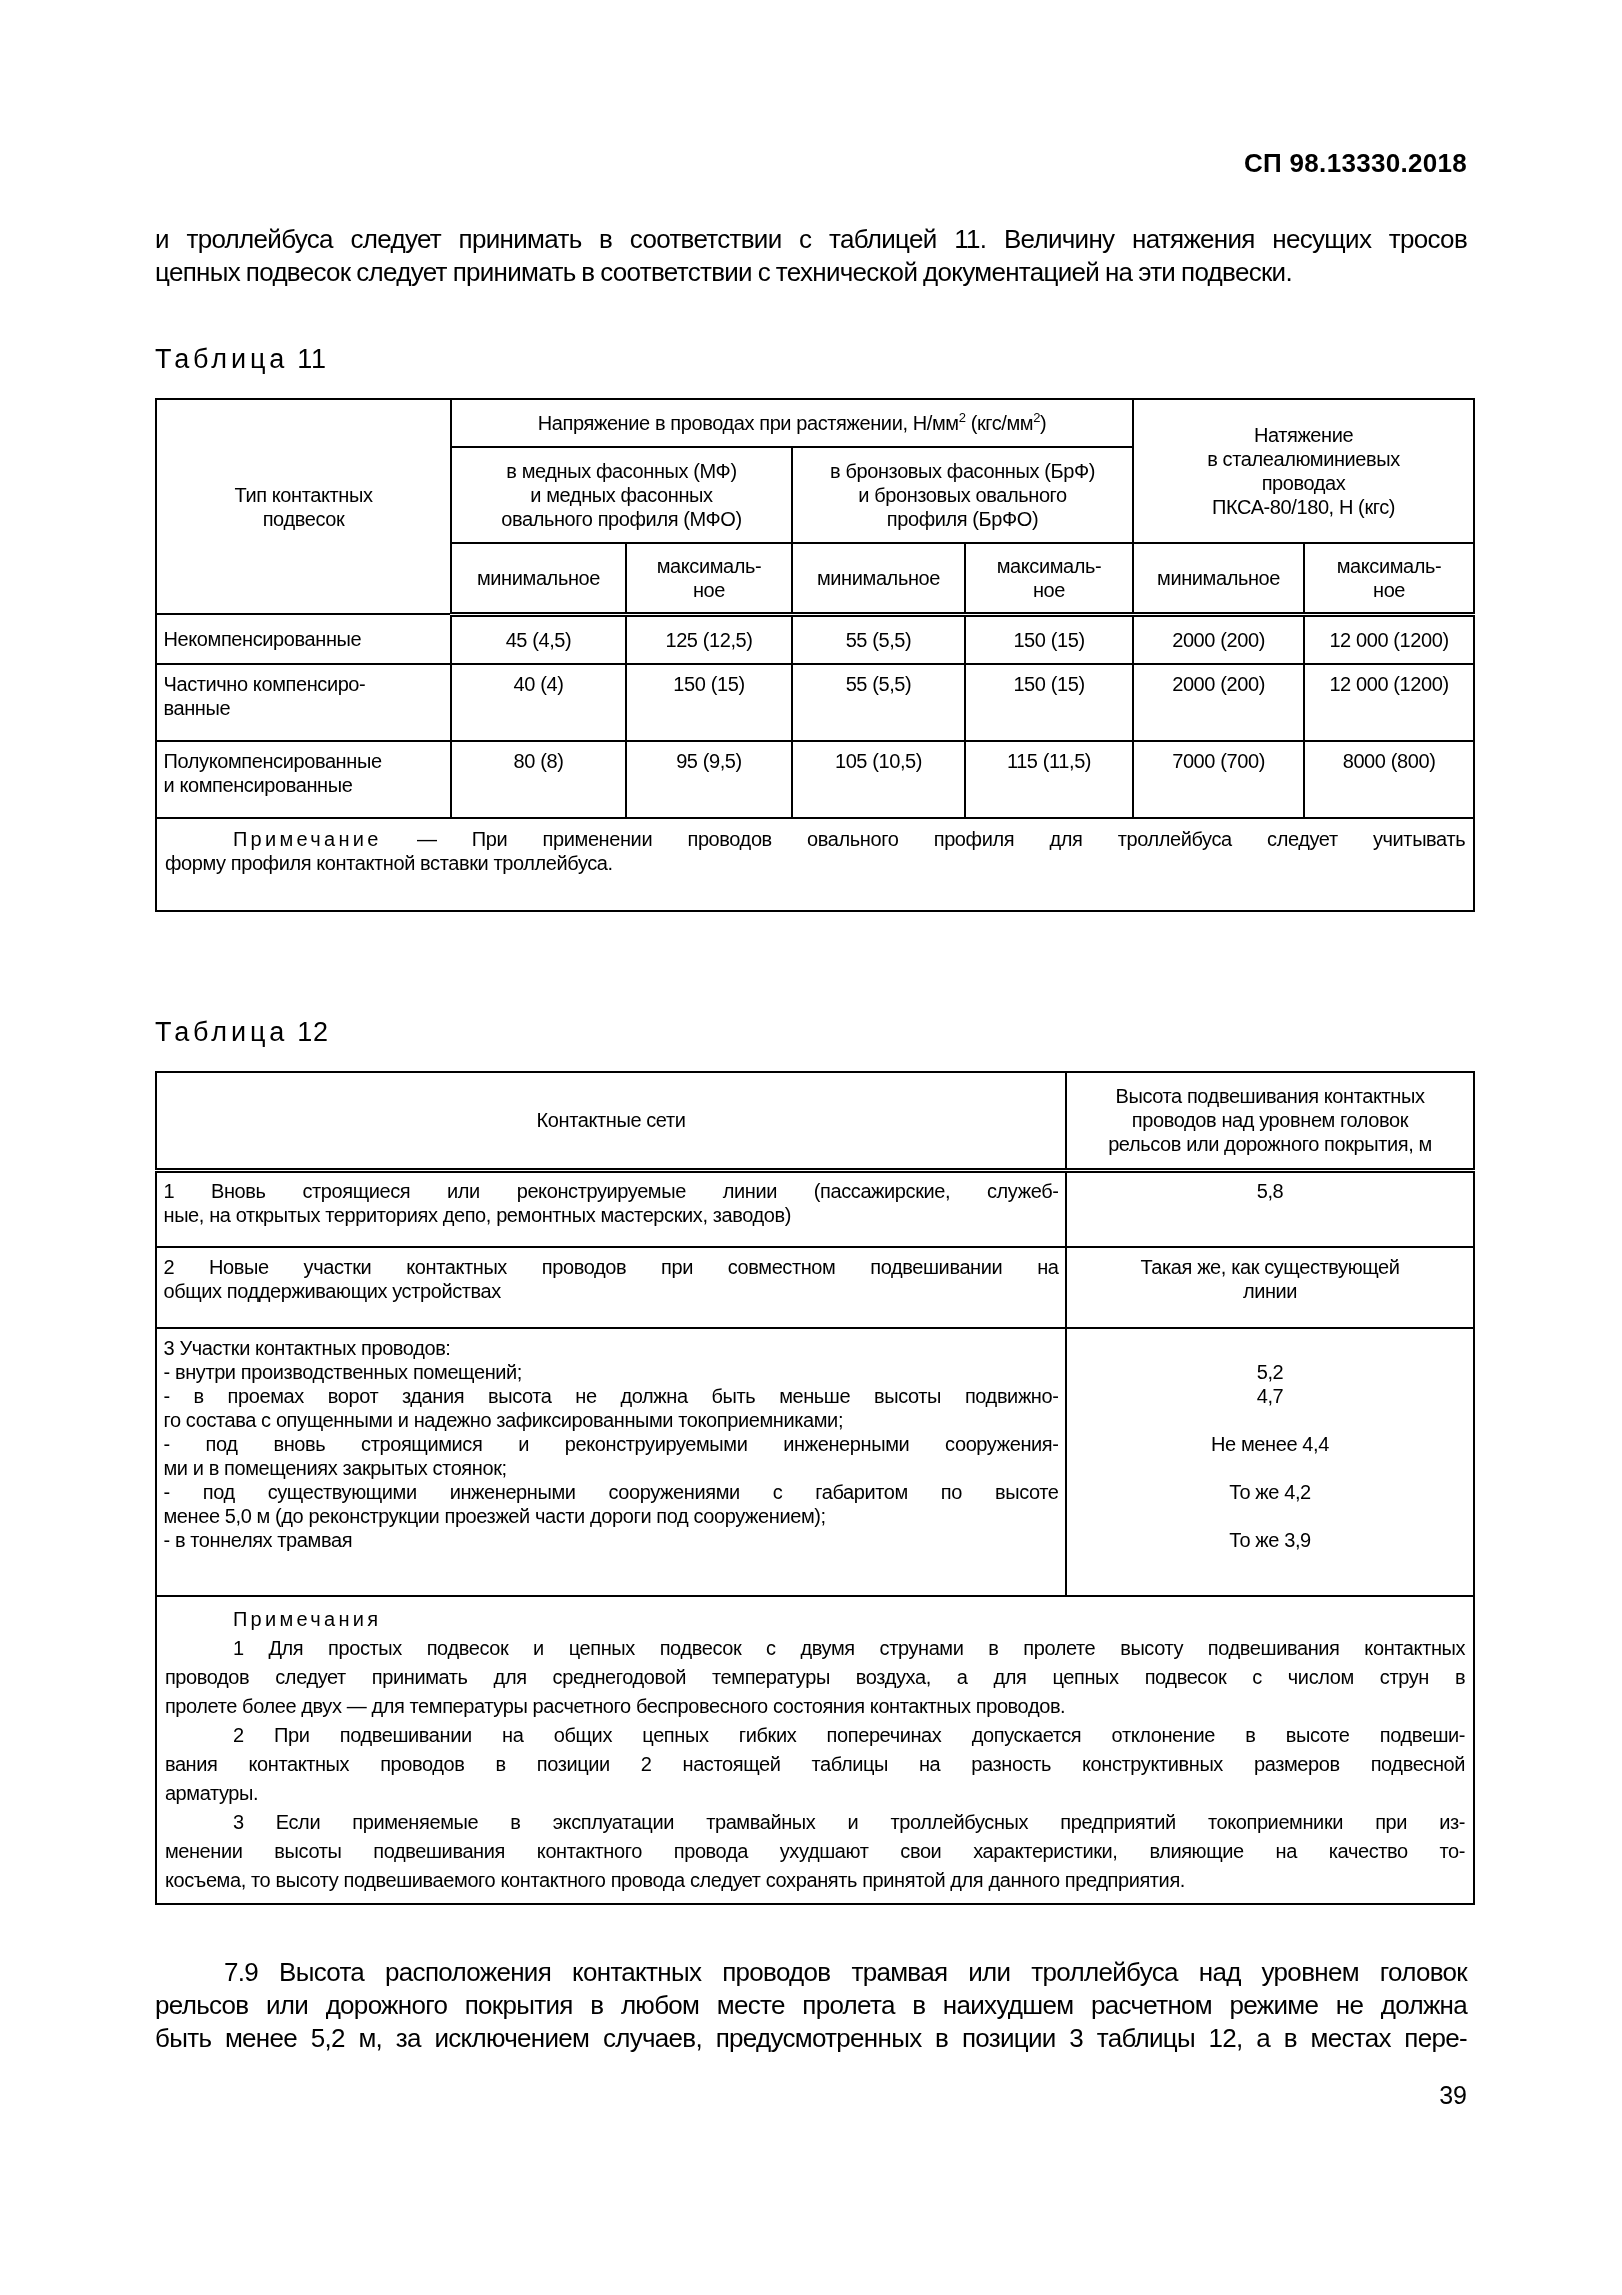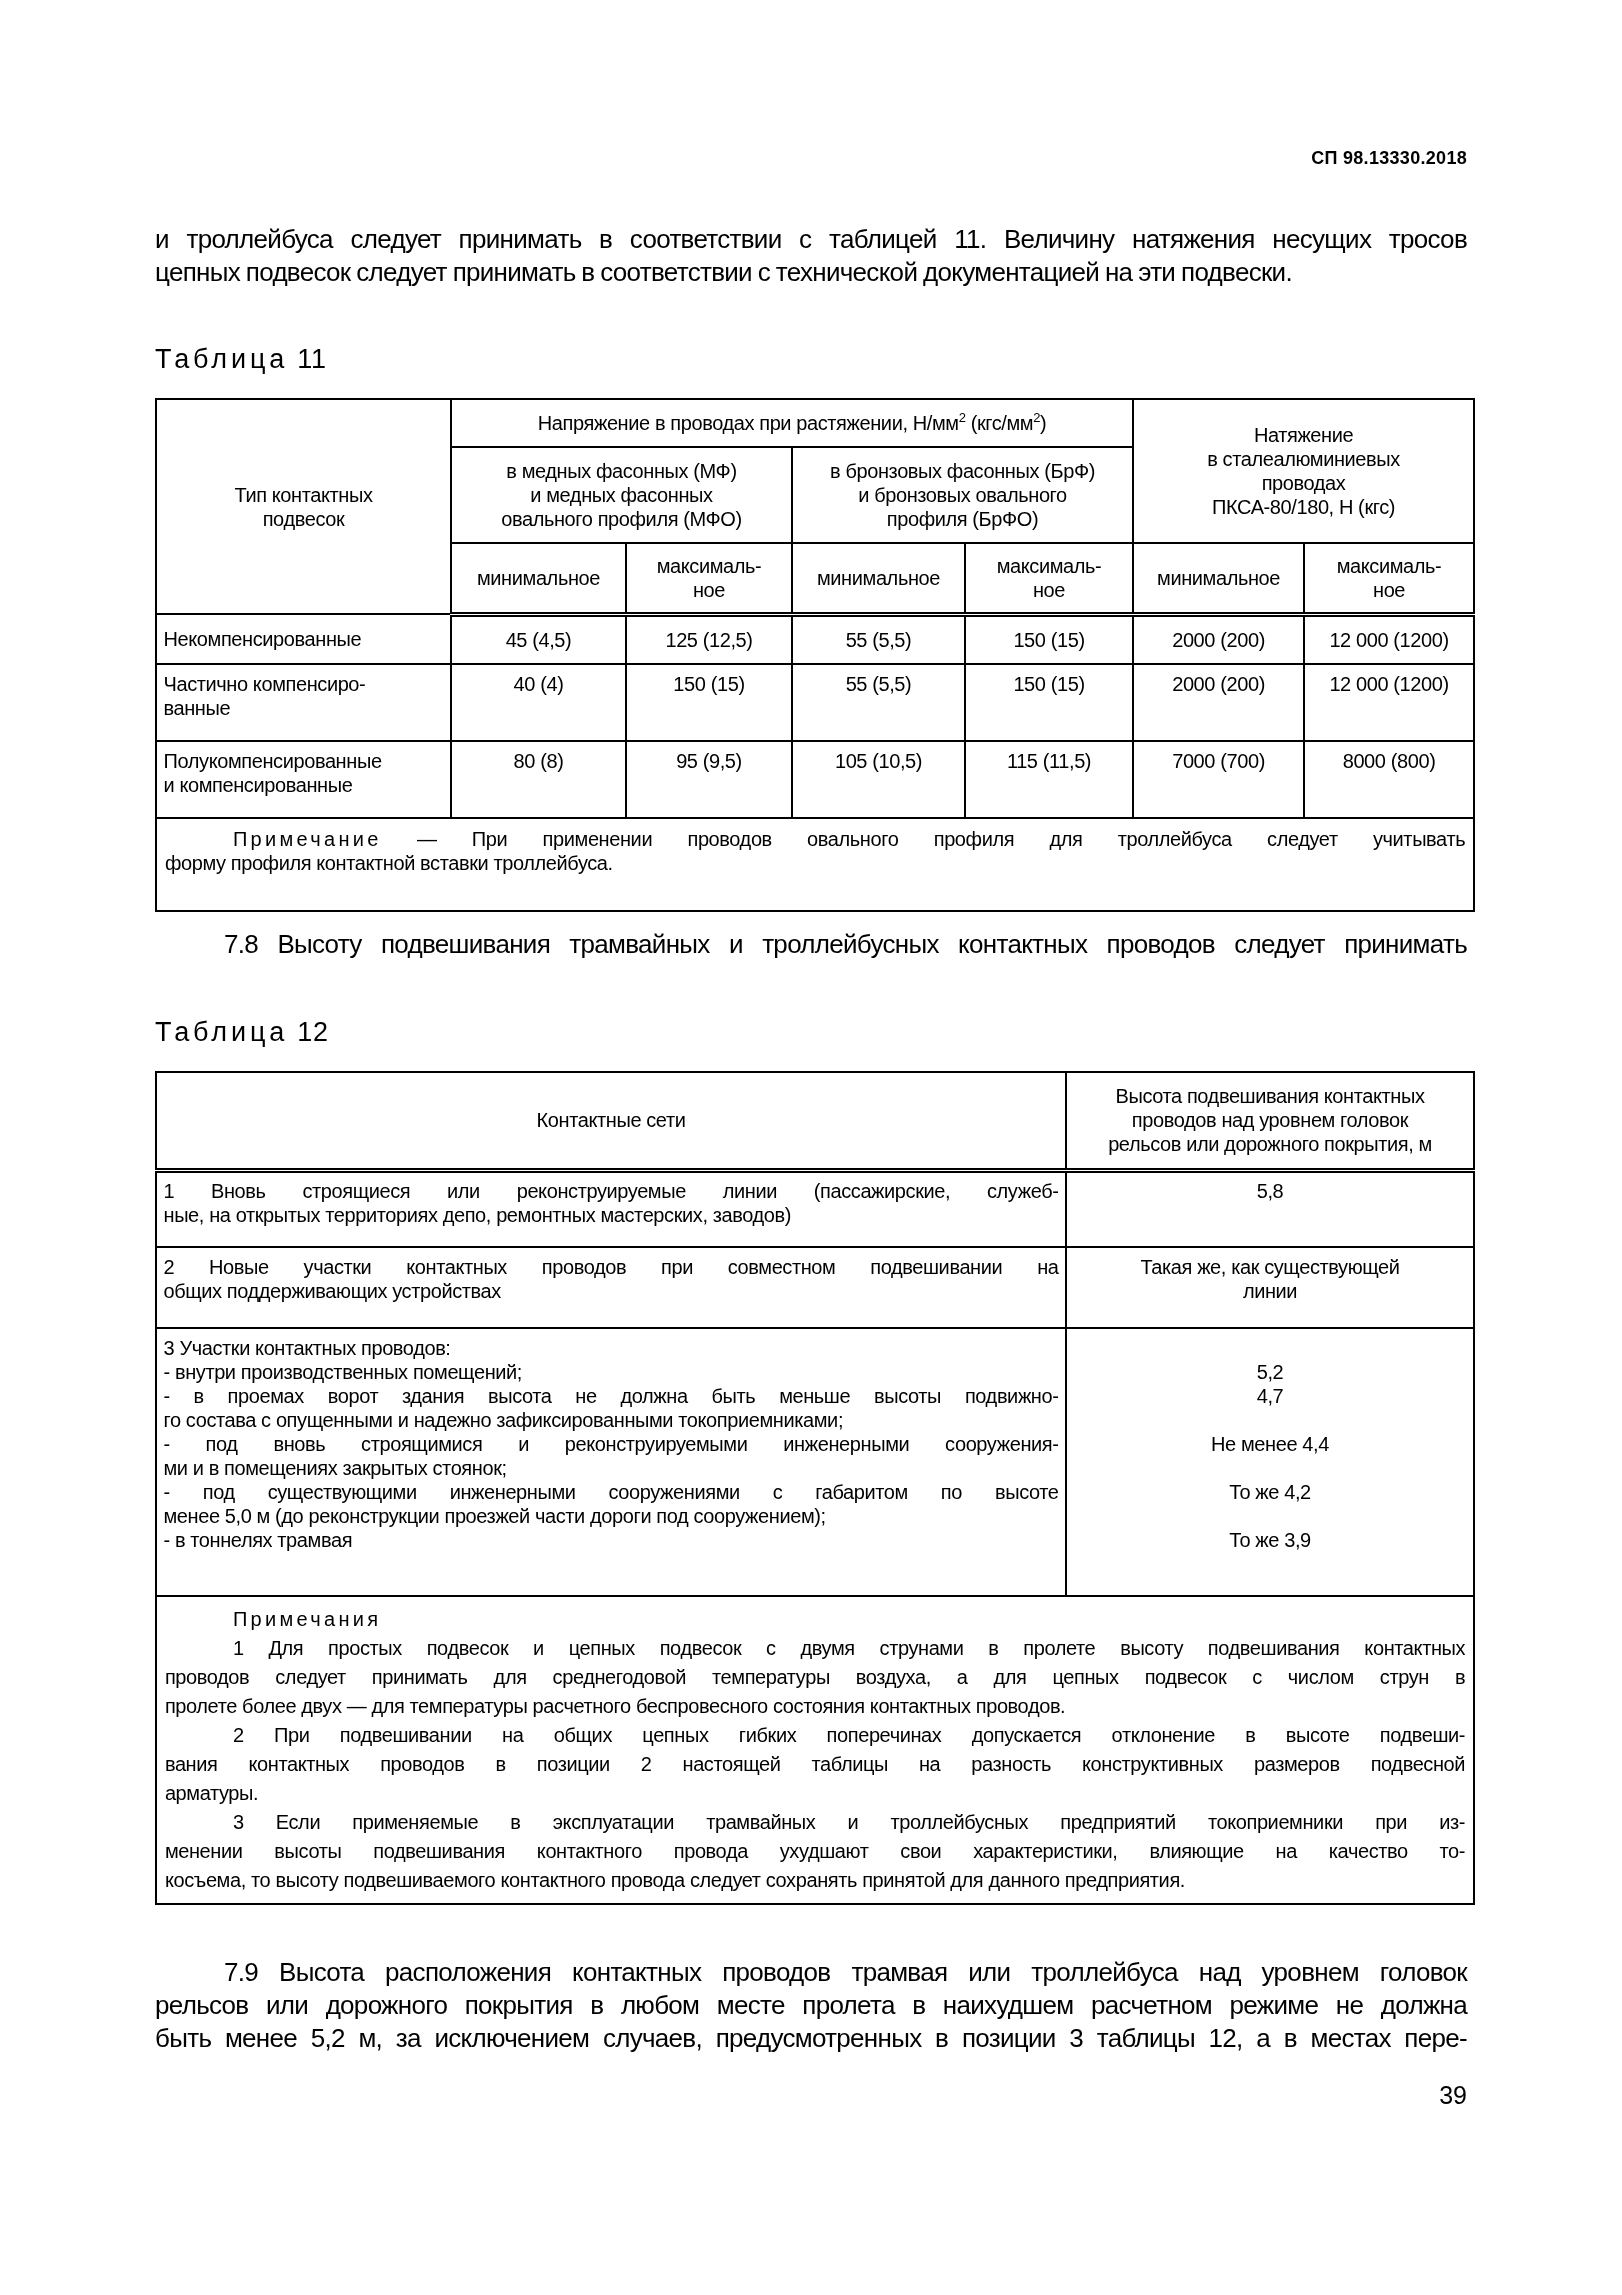--- a/index.html
+++ b/index.html
@@ -1,20 +1,20 @@
 <!DOCTYPE html>
 <html style="font-size:10.5px"><head>
 <meta charset="utf-8">
 <style>
   html, body { margin:0; padding:0; background:#ffffff; }
   body { width:1623px; height:2295px; position:relative; overflow:hidden;
          font-family:"Liberation Sans", sans-serif; color:#000; }
   .abs { position:absolute; }
   .doc-code { left:1178px; top:148px; width:289px; text-align:right;
-              font-weight:bold; font-size:18px; letter-spacing:0.3px; }
+              font-weight:bold; font-size:26px; letter-spacing:0.3px; }
   .para { left:155px; width:1312px; font-size:26px; line-height:33px;
           text-align:justify; letter-spacing:-0.7px; word-spacing:-0.7px; }
   .para .line { display:block; white-space:nowrap; text-align-last:justify; }
   .para .line.last { text-align-last:left; }
   .para .line.indent { padding-left:69px; }
   .para .line { text-align:justify; }
   .tcap { left:155px; font-size:27px; letter-spacing:3.9px; }
   .tcap .num { letter-spacing:0.7px; margin-left:9.2px; }
 
   table { position:absolute; border-collapse:collapse; table-layout:fixed;
@@ -139,21 +139,20 @@
   <tr style="height:93px;">
     <td colspan="7" class="note">
       <span class="nline ind"><span class="spaced">Примечание</span><span> —  При применении проводов овального профиля для троллейбуса следует учитывать</span></span>
       <span class="nline last">форму профиля контактной вставки троллейбуса.</span>
     </td>
   </tr>
 </tbody>
   </table>
 
 <div class="abs para" style="top:928px;">
-  <span class="line indent">7.8  Высоту подвешивания трамвайных и троллейбусных контактных проводов следует принимать</span>
 </div>
 
 <div class="abs tcap" style="top:1017px;">
   <span>Таблица</span><span class="num">12</span>
 </div>
 
 <table class="outer" style="left:155px; top:1071px; width:1318px;">
   <colgroup>
       <col style="width:910px">
       <col style="width:408px">

